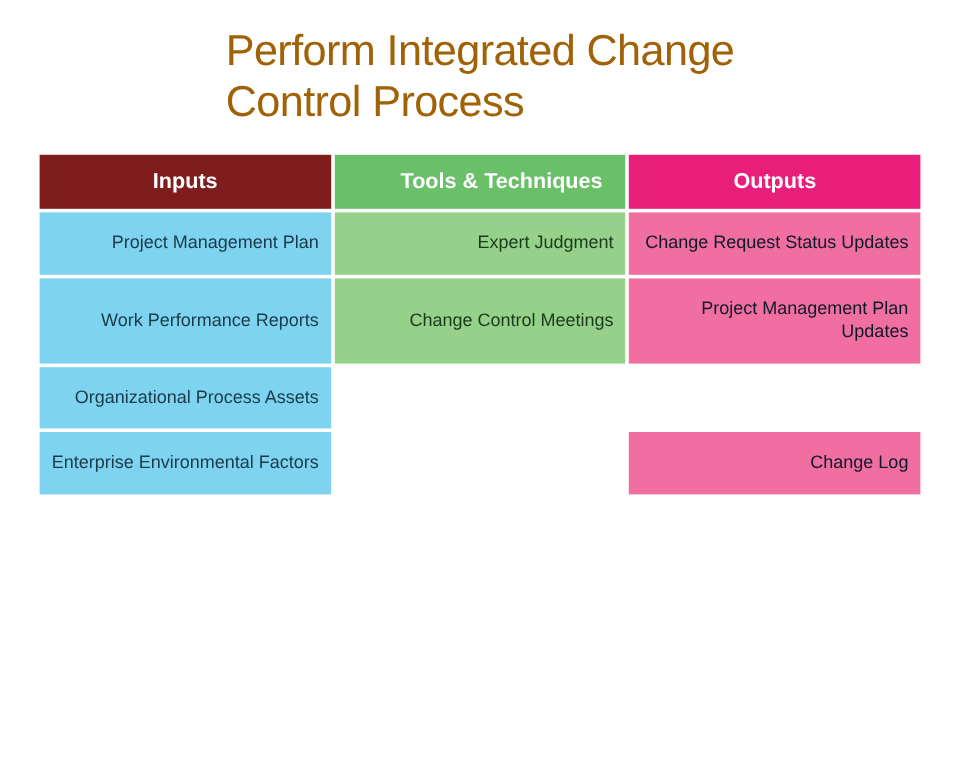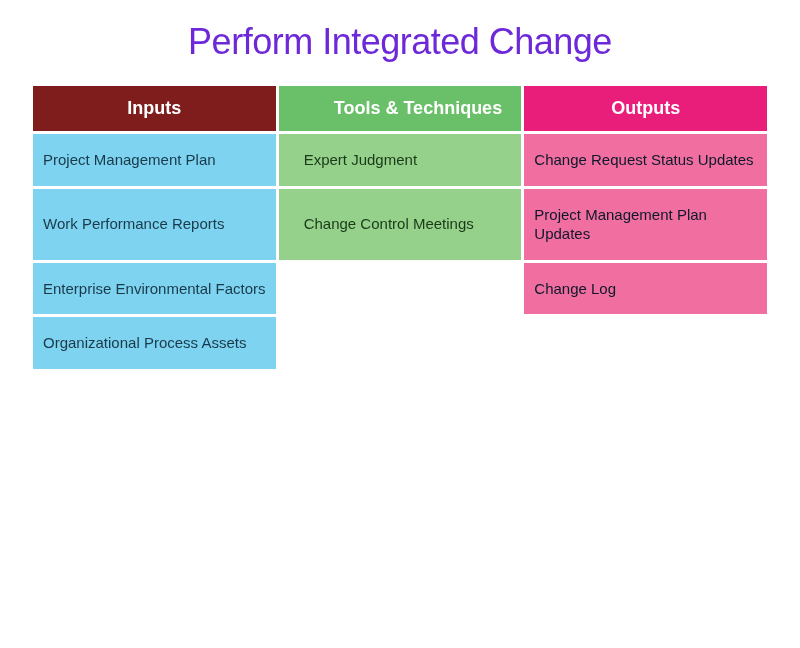--- a/index.html
+++ b/index.html
@@ -16,21 +16,21 @@
       display: flex;
       flex-direction: column;
       align-items: center;
       padding: 20px 30px;
     }
 
     .title {
       text-align: left;
       font-size: 36px;
       font-weight: 300;
-      color: #6d28d9;
+      color: #a16207;
       line-height: 1.2;
       margin-bottom: 20px;
       letter-spacing: -0.5px;
     }
 
     .table-container {
       width: 100%;
       border-collapse: collapse;
     }
 
@@ -57,21 +57,21 @@
       padding-left: 46px;
     }
 
     th.outputs-header {
       background-color: #e91e7a;
       margin-left: 36px;
     }
 
     td {
       padding: 16px 10px;
-      text-align: left;
+      text-align: right;
       font-size: 15px;
       line-height: 1.3;
       vertical-align: middle;
     }
 
     td.inputs-cell {
       background-color: #7dd3f0;
       color: #1a3a4a;
     }
 
@@ -92,20 +92,21 @@
 
     .col-inputs { width: 33.33%; }
     .col-tools  { width: 33.33%; }
     .col-outputs{ width: 33.33%; }
   </style>
 </head>
 <body>
 
 <h1 class="title">
   <span>Perform Integrated Change</span><br>
+  <span>Control Process</span>
 </h1>
 
 <div class="table-container">
   <table>
     <thead>
       <tr>
         <th class="inputs-header col-inputs">Inputs</th>
         <th class="tools-header col-tools">Tools &amp; Techniques</th>
         <th class="outputs-header col-outputs">Outputs</th>
       </tr>
@@ -115,24 +116,24 @@
           <td class="inputs-cell col-inputs">Project Management Plan</td>
           <td class="tools-cell col-tools">Expert Judgment</td>
           <td class="outputs-cell col-outputs">Change Request Status Updates</td>
         </tr>
         <tr>
           <td class="inputs-cell col-inputs">Work Performance Reports</td>
           <td class="tools-cell col-tools">Change Control Meetings</td>
           <td class="outputs-cell col-outputs">Project Management Plan Updates</td>
         </tr>
         <tr>
+          <td class="inputs-cell col-inputs">Organizational Process Assets</td>
+          <td class="empty-cell col-tools"></td>
+          <td class="empty-cell col-outputs"></td>
+        </tr>
+        <tr>
           <td class="inputs-cell col-inputs">Enterprise Environmental Factors</td>
           <td class="empty-cell col-tools"></td>
           <td class="outputs-cell col-outputs">Change Log</td>
-        </tr>
-        <tr>
-          <td class="inputs-cell col-inputs">Organizational Process Assets</td>
-          <td class="empty-cell col-tools"></td>
-          <td class="empty-cell col-outputs"></td>
         </tr>
       </tbody>
   </table>
 </div>
 
 </body></html>

